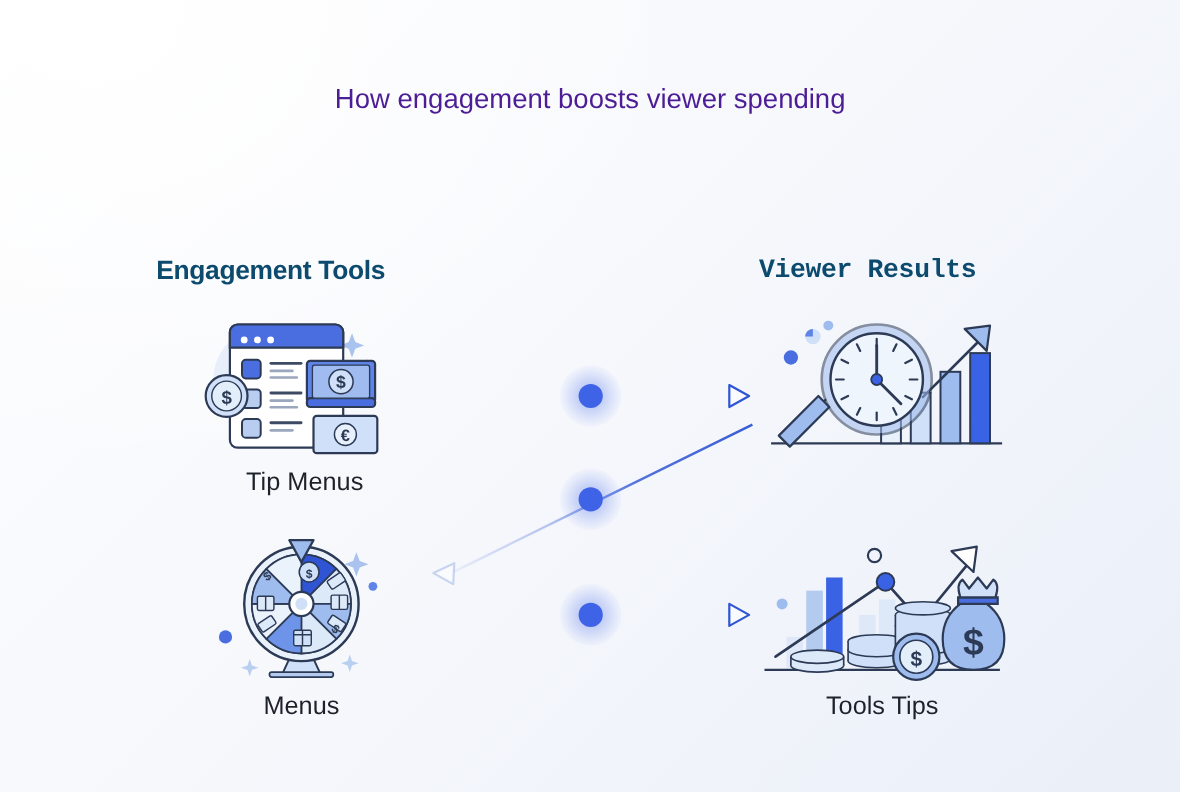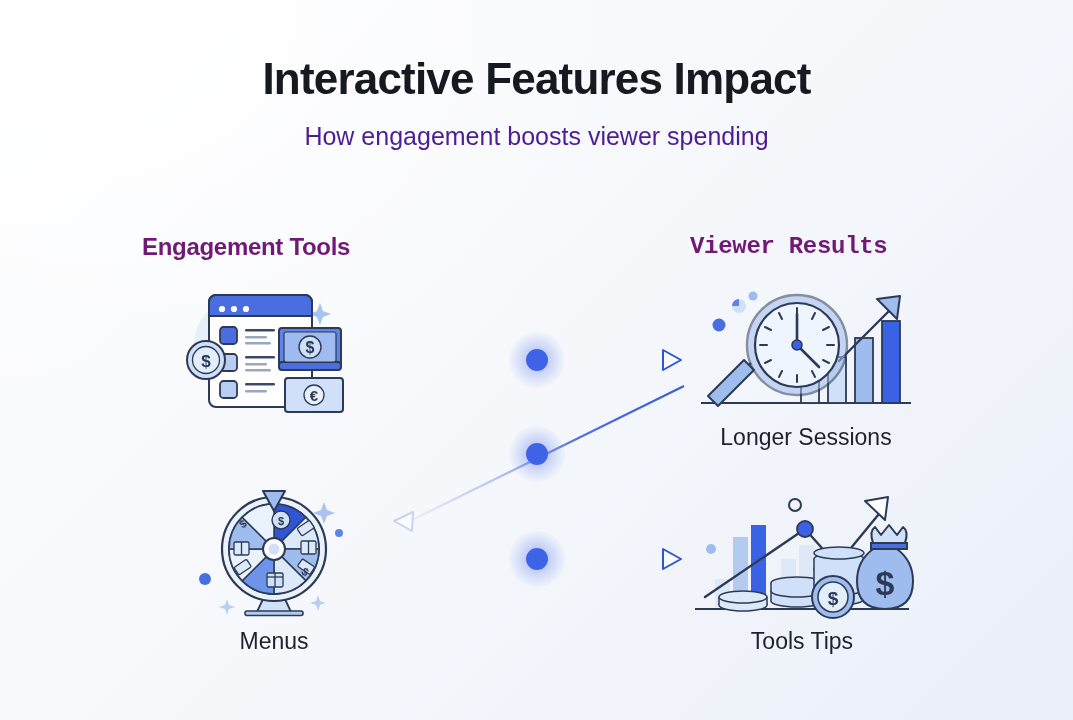--- a/index.html
+++ b/index.html
@@ -21,21 +21,21 @@
     font-size:44px; font-weight:bold; color:#16191f;
     letter-spacing:-0.8px; line-height:1.05;
   }
   .subtitle {
     font-size:25px; color:#4c1d95; margin-top:20px; font-weight:400;
   }
 
   
   .col-head {
     position:absolute; font-size:24px; font-weight:bold;
-    color:#701a75; letter-spacing:-0.3px; white-space:nowrap;
+    color:#0c4a6e; letter-spacing:-0.3px; white-space:nowrap;
   }
   #head-left  { left:142px; top:233px; }
   #head-right { left:690px; top:233px;font-family:Liberation Mono, monospace; }
 
   
   .item { position:absolute; width:230px; text-align:center; }
   .item .art { width:230px; height:135px; display:block; }
   .item .caption {
     font-size:23px; color:#1d2129; margin-top:6px;
     font-weight:400; white-space:nowrap;
@@ -58,21 +58,20 @@
   .node-dot { position:absolute; width:22px; height:22px; border-radius:50%;
      background:#3f63e6; }
   #node1-glow { left:509px; top:332px; } #node1-dot { left:526px; top:349px; }
   #node2-glow { left:509px; top:426px; } #node2-dot { left:526px; top:443px; }
   #node3-glow { left:509px; top:531px; } #node3-dot { left:526px; top:548px; }
 </style>
 </head>
 <body>
 
 <div class="header">
-  <div class="title">Interactive Features Impact</div>
   <div class="subtitle">How engagement boosts viewer spending</div>
 </div>
 
 <div class="col-head" id="head-left">Engagement Tools</div>
 <div class="col-head" id="head-right">Viewer Results</div>
 
 <svg id="connector" viewBox="0 0 1073 720">
   <defs>
     <linearGradient id="fadeRight" x1="0" y1="0" x2="1" y2="0">
       <stop offset="0" stop-color="#2f55d4" stop-opacity="0.03"></stop>
@@ -152,20 +151,21 @@
     <text x="148" y="70" font-family="'Liberation Sans',sans-serif" font-size="16" font-weight="bold" fill="#2c3a55" text-anchor="middle">$</text>
 
     <rect x="123" y="95" width="58" height="34" rx="3" fill="#cfe0f8" stroke="#2c3a55" stroke-width="2"></rect>
     <circle cx="152" cy="112" r="10" fill="#e8f0fc" stroke="#2c3a55" stroke-width="1.3"></circle>
     <text x="152" y="118" font-family="'Liberation Sans',sans-serif" font-size="15" font-weight="bold" fill="#2c3a55" text-anchor="middle">€</text>
 
     <circle cx="44" cy="77" r="19" fill="#cfe0f8" stroke="#2c3a55" stroke-width="2"></circle>
     <circle cx="44" cy="77" r="13.5" fill="#e3eefb" stroke="#2c3a55" stroke-width="1.3"></circle>
     <text x="44" y="84" font-family="'Liberation Sans',sans-serif" font-size="17" font-weight="bold" fill="#2c3a55" text-anchor="middle">$</text>
   </svg>
+  <div class="caption">Tip Menus</div>
 </div>
 
 <div class="item" id="item-wheels">
   <svg class="art" viewBox="0 0 230 135">
 
     <path d="M165,15 L168,23 L176,26 L168,29 L165,37 L162,29 L154,26 L162,23 Z" fill="#a9c3ee"></path>
     <path d="M159,108 L161,114 L167,116 L161,118 L159,124 L157,118 L151,116 L157,114 Z" fill="#b9cfef"></path>
     <path d="M68,112 L70,118 L76,120 L70,122 L68,128 L66,122 L60,120 L66,118 Z" fill="#b9cfef"></path>
     <circle cx="180" cy="46" r="4" fill="#5f83e6"></circle>
     <circle cx="46" cy="92" r="6" fill="#4a6ee0"></circle>
@@ -250,21 +250,20 @@
       <line x1="124" y1="94" x2="121" y2="88"></line>
       <line x1="88" y1="94" x2="91" y2="88"></line>
       <line x1="74" y1="80" x2="80" y2="77"></line>
       <line x1="74" y1="44" x2="80" y2="47"></line>
       <line x1="88" y1="30" x2="91" y2="36"></line>
     </g>
     <line x1="106" y1="62" x2="106" y2="31" stroke="#2c3a55" stroke-width="2.6" stroke-linecap="round"></line>
     <line x1="106" y1="62" x2="128" y2="84" stroke="#2c3a55" stroke-width="2.6" stroke-linecap="round"></line>
     <circle cx="106" cy="62" r="5" fill="#3a62e4" stroke="#2c3a55" stroke-width="1.6"></circle>
   </svg>
-  <div class="caption">Longer Sessions</div>
 </div>
 
 <div class="item" id="item-tips">
   <svg class="art" viewBox="0 0 230 135">
 
     <g fill="#dbe7f8" opacity="0.85">
       <rect x="28" y="92" width="15" height="28"></rect>
       <rect x="46" y="50" width="15" height="70"></rect>
       <rect x="64" y="38" width="15" height="82"></rect>
       <rect x="94" y="72" width="15" height="48"></rect>

